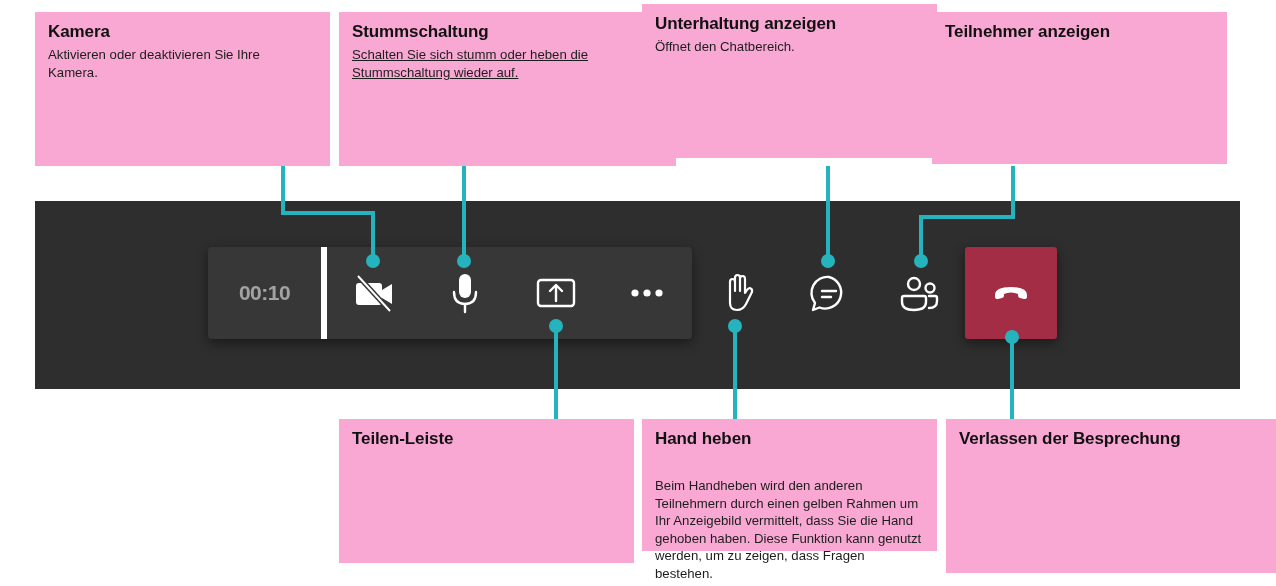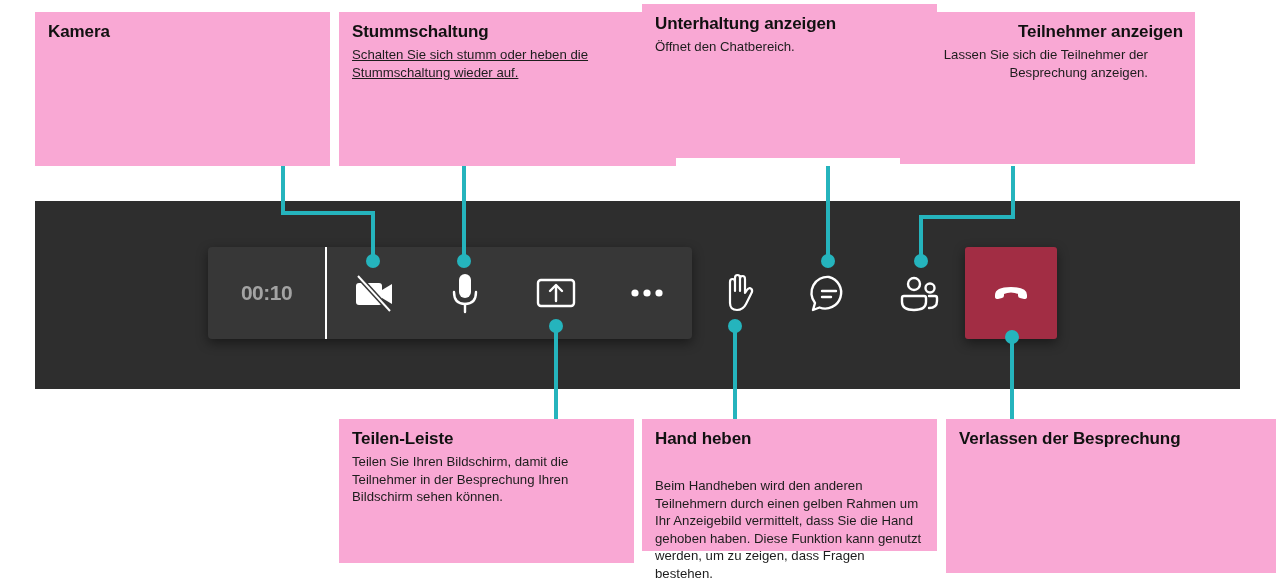--- a/index.html
+++ b/index.html
@@ -21,53 +21,53 @@
   }
   .band {
     position: absolute; left: 35px; top: 201px; width: 1205px; height: 188px; background: #2e2e2e;
   }
   .panel {
     position: absolute; left: 208px; top: 247px; width: 484px; height: 92px;
     background: #373737; border-radius: 4px; box-shadow: 0 4px 12px rgba(0,0,0,0.45);
   }
   .timer {
     position: absolute; left: 0; top: 0; width: 119px; height: 92px;
-    border-right: 2px solid #ffffff; box-sizing: border-box;
+    border-right: 6px solid #ffffff; box-sizing: border-box;
     display: flex; align-items: center; justify-content: center;
     color: #a3a3a3; font-weight: bold; font-size: 21px; letter-spacing: -0.5px;
   }
   .tbtn {
     position: absolute; width: 60px; height: 60px;
     display: flex; align-items: center; justify-content: center;
   }
   .hangup {
     position: absolute; left: 965px; top: 247px; width: 92px; height: 92px;
     background: #a22d44; border-radius: 3px; box-shadow: 0 4px 12px rgba(0,0,0,0.45);
     display: flex; align-items: center; justify-content: center;
   }
   .line { position: absolute; background: #25b4bd; }
   .dot { position: absolute; width: 14px; height: 14px; border-radius: 50%; background: #25b4bd; }
 </style>
 </head>
 <body>
 
 <div class="box" style="left:35px; top:12px; width:295px; height:154px;">
   <div class="title">Kamera</div>
+  <div class="desc" style="width:250px;">Aktivieren oder deaktivieren Sie Ihre Kamera.</div>
 </div>
 <div class="box" style="left:339px; top:12px; width:337px; height:154px;">
   <div class="title">Stummschaltung</div>
   <div class="desc" style="width:250px;text-decoration:underline;">Schalten Sie sich stumm oder heben die Stummschaltung wieder auf.</div>
 </div>
 <div class="box" style="left:642px; top:4px; width:295px; height:154px;">
   <div class="title">Unterhaltung anzeigen</div>
   <div class="desc" style="width:250px;">Öffnet den Chatbereich.</div>
 </div>
-<div class="box" style="left:900px; top:12px; width:295px; height:152px;text-align:right;">
+<div class="box" style="left:932px; top:12px; width:295px; height:152px;">
   <div class="title">Teilnehmer anzeigen</div>
-  <div class="desc" style="width:235px;">Lassen Sie sich die Teilnehmer der Besprechung anzeigen.</div>
 </div>
 
 <div class="band"></div>
 
 <div class="panel">
   <div class="timer">00:10</div>
 
   <div class="tbtn" style="left:136px; top:16px;">
     <svg width="44" height="40" viewBox="0 0 44 40">
       <rect x="4" y="10" width="26" height="22" rx="3" fill="#ffffff"></rect>
@@ -151,21 +151,20 @@
 <div class="line" style="left:554px; top:326px; width:4px; height:93px;"></div>
 
 <div class="dot" style="left:728px; top:319px;"></div>
 <div class="line" style="left:733px; top:326px; width:4px; height:93px;"></div>
 
 <div class="dot" style="left:1005px; top:330px;"></div>
 <div class="line" style="left:1010px; top:337px; width:4px; height:82px;"></div>
 
 <div class="box" style="left:339px; top:419px; width:295px; height:144px;">
   <div class="title">Teilen-Leiste</div>
-  <div class="desc" style="width:260px;">Teilen Sie Ihren Bildschirm, damit die Teilnehmer in der Besprechung Ihren Bildschirm sehen können.</div>
 </div>
 <div class="box" style="left:642px; top:419px; width:295px; height:132px;">
   <div class="title">Hand heben</div>
   <div class="desc" style="width:268px;margin-top:28px;">Beim Handheben wird den anderen Teilnehmern durch einen gelben Rahmen um Ihr Anzeigebild vermittelt, dass Sie die Hand gehoben haben. Diese Funktion kann genutzt werden, um zu zeigen, dass Fragen bestehen.</div>
 </div>
 <div class="box" style="left:946px; top:419px; width:352px; height:154px;">
   <div class="title">Verlassen der Besprechung</div>
 </div>
 
 </body></html>

